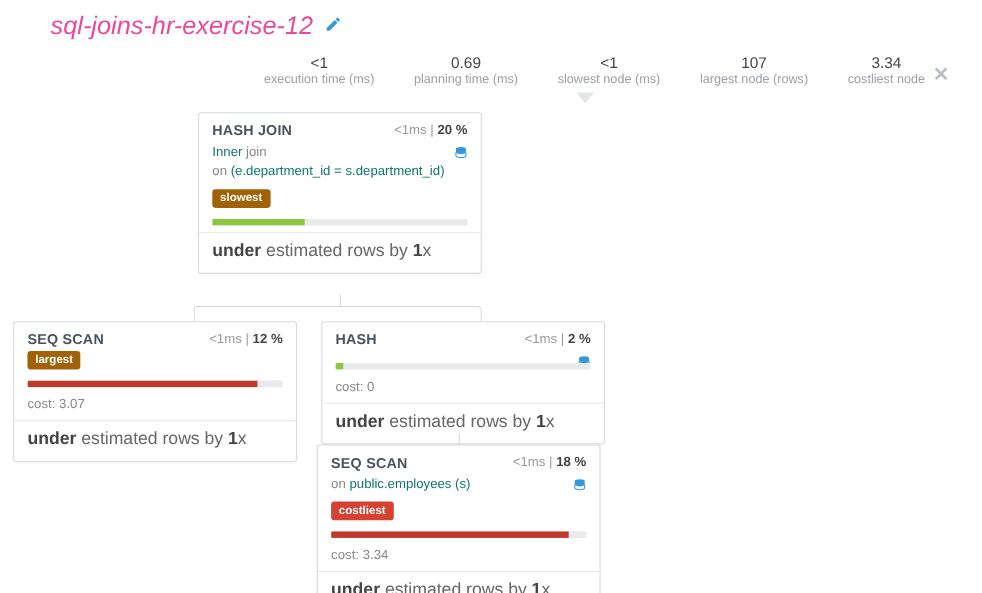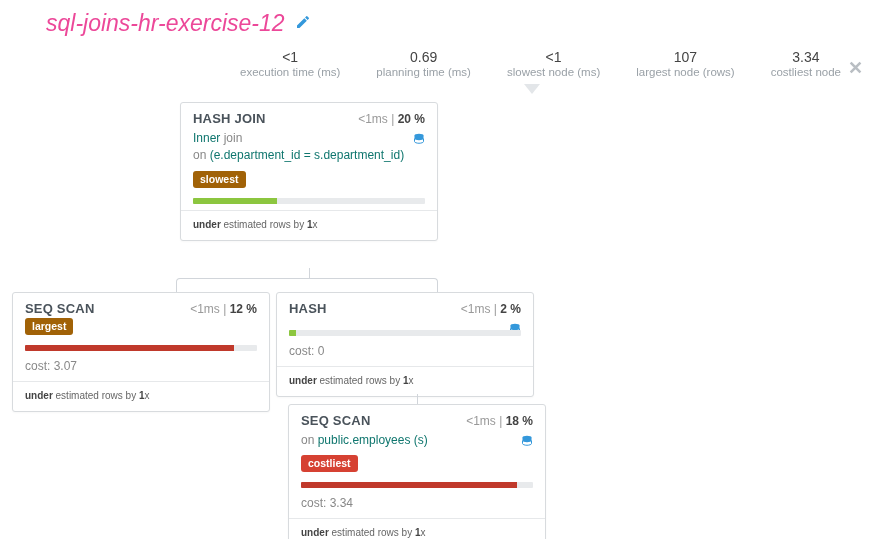--- a/index.html
+++ b/index.html
@@ -17,37 +17,37 @@
   .vline { position: absolute; width: 0; border-left: 1px solid #d1d5da; }
   .pointer { position: absolute; width: 0; height: 0; border-left: 8px solid transparent; border-right: 8px solid transparent; border-top: 10px solid #e3e6e9; }
   .node {
     position: absolute;
     background: #fff;
     border: 1px solid #d8dbde;
     border-radius: 3px;
     width: 258px;
     box-shadow: 0 1px 2px rgba(0,0,0,0.03);
   }
-  .node-header { display: flex; justify-content: space-between; align-items: center; padding: 8px 12px 2px; }
+  .node-header { display: flex; justify-content: space-between; padding: 8px 12px 2px; }
   .node-title { font-weight: 700; font-size: 13px; color: #4a535b; letter-spacing: 0.2px; }
   .node-time { font-size: 12px; color: #999; }
   .node-time .pct { color: #444; font-weight: 600; }
   .node-detail { padding: 2px 12px 6px; font-size: 12px; color: #888; line-height: 1.45; position: relative; }
   .node-detail .kw { color: #0f766e; }
   .db-icon { position: absolute; right: 12px; top: 4px; color: #3498db; }
   .badge { display: inline-block; font-size: 10.5px; color: #fff; padding: 2px 7px 3px; border-radius: 3px; margin-bottom: 6px; font-weight: 600; }
   .badge.orange { background: #a16207; }
   .badge.red { background: #d64132; }
   .bar { height: 6px; background: #e8eaec; margin: 4px 12px 6px; border-radius: 1px; position: relative; overflow: hidden; }
   .bar-fill { position: absolute; left: 0; top: 0; bottom: 0; }
   .bar-fill.green { background: #8cc63f; }
   .bar-fill.red { background: #c0392b; }
   .cost { padding: 2px 12px 8px; font-size: 12px; color: #888; }
   .divider { border-top: 1px solid #e6e8ea; }
-  .under { padding: 8px 12px 10px; font-size: 10px; color: #666; }
+  .under { padding: 8px 12px 10px; font-size: 16px; color: #666; }
   .under b { font-weight: 700; color: #444; }
 </style>
 </head>
 <body>
 
 <div class="header">
   <span class="title">sql-joins-hr-exercise-12</span>
   <span class="edit-icon">
     <svg width="16" height="16" viewBox="0 0 24 24" fill="currentColor">
         <path d="M3 17.25V21h3.75l11-11-3.75-3.75-11 11zM20.7 7.04a1 1 0 0 0 0-1.41l-2.34-2.34a1 1 0 0 0-1.41 0l-1.83 1.83 3.75 3.75 1.83-1.83z"></path>
@@ -121,21 +121,21 @@
     </div>
     <div style="padding:0 12px;"><span class="badge orange">largest</span></div>
     <div class="bar">
         <div class="bar-fill red" style="width:90%;"></div>
       </div>
     <div class="cost"><span>cost: </span><span class="kw">3.07</span></div>
     <div class="divider"></div>
     <div class="under"><b>under</b><span> estimated rows by </span><b>1</b><span>x</span></div>
   </div>
 
-  <div class="node" style="left:276px; top:204px;">
+  <div class="node" style="left:292px; top:204px;">
     <div class="node-header">
       <span class="node-title">HASH</span>
       <span class="node-time">
         <span>&lt;1</span><span>ms</span> | <span class="pct"><span>2</span> %</span>
       </span>
     </div>
     <div class="node-detail" style="min-height:6px;">
       <span class="db-icon">
         <svg width="12" height="14" viewBox="0 0 24 24" fill="currentColor">
             <ellipse cx="12" cy="5" rx="9" ry="3.5"></ellipse>

